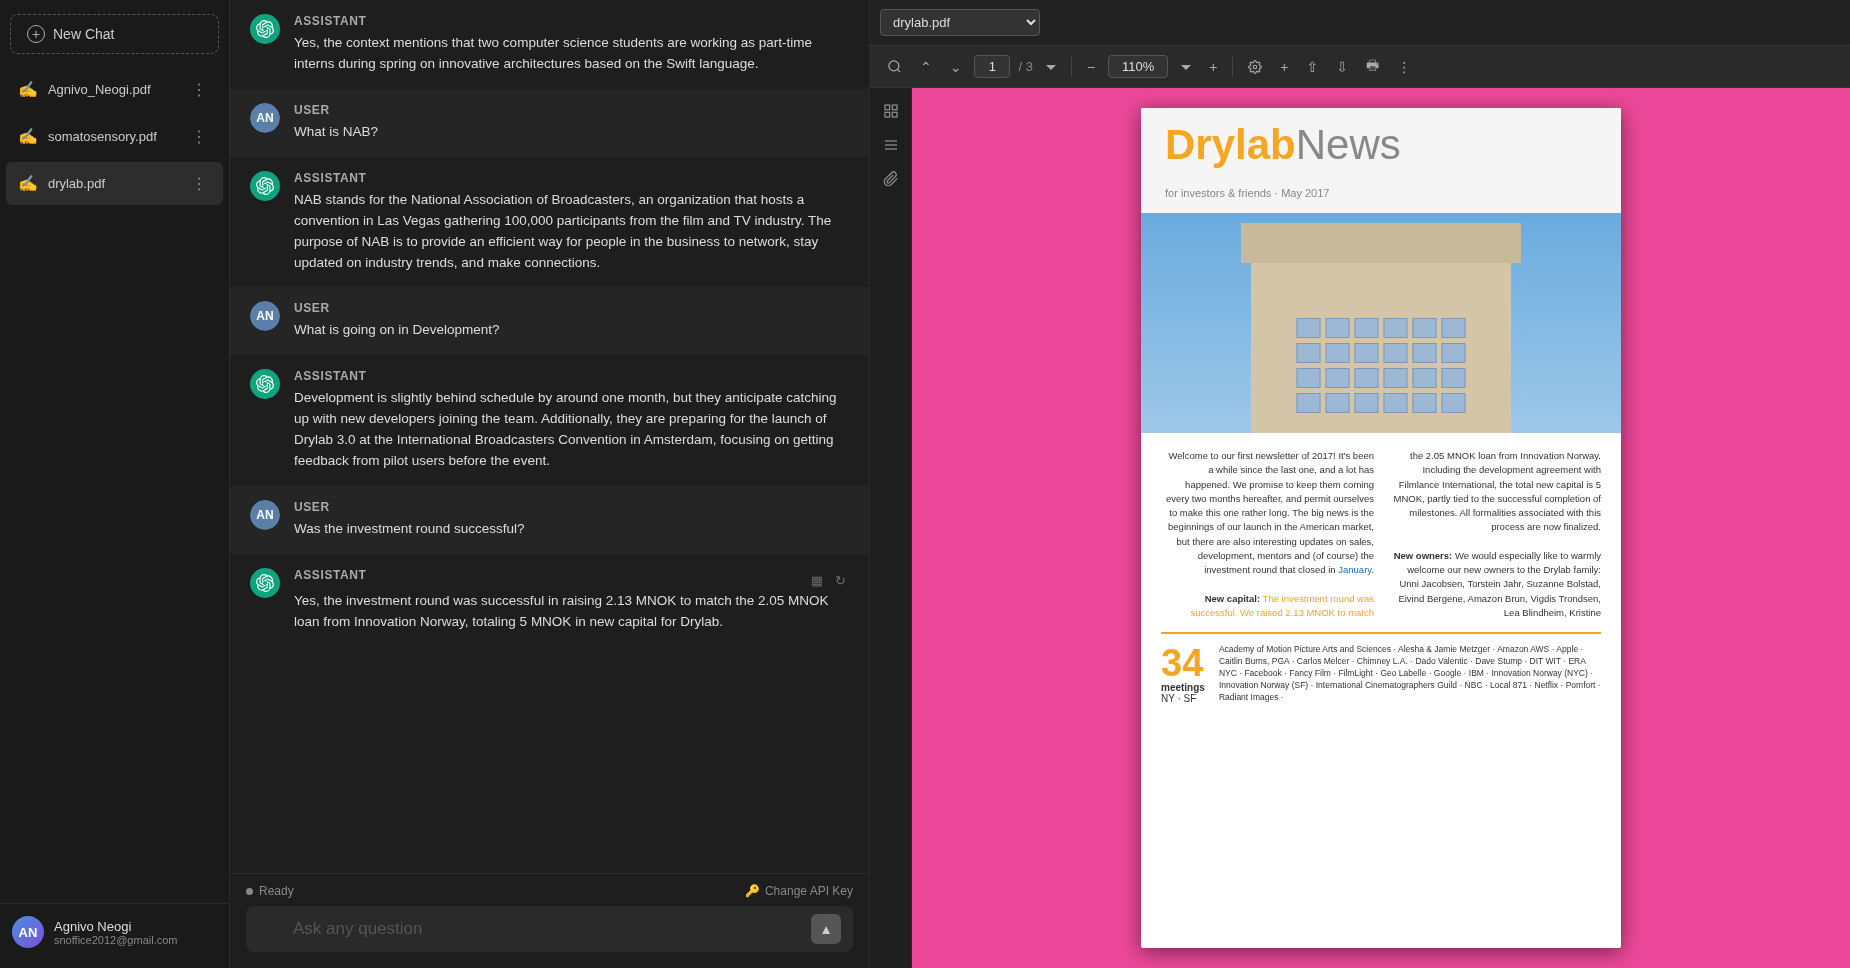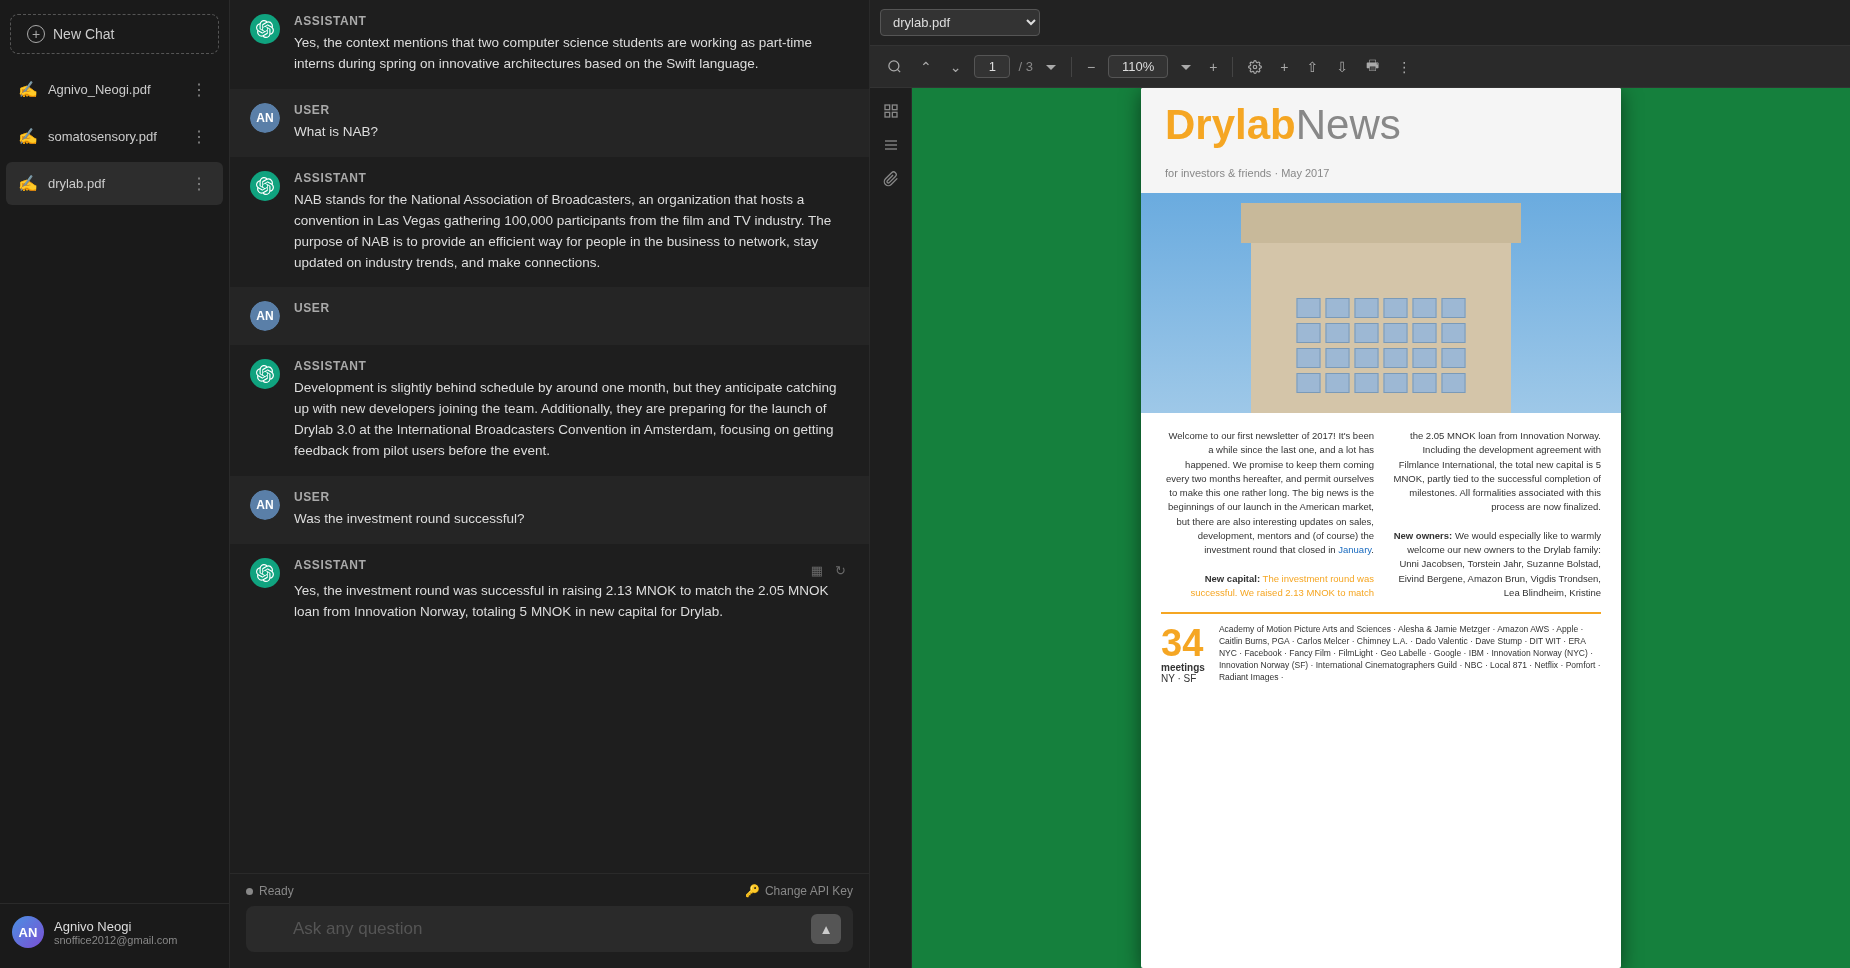--- a/index.html
+++ b/index.html
@@ -346,24 +346,25 @@
       cursor: pointer;
       border-radius: 4px;
       display: flex;
       align-items: center;
       justify-content: center;
       font-size: 16px;
     }
 
     .pdf-page-display {
       flex: 1;
-      background: #15803d;
+      background: #ec4899;
       overflow-y: auto;
       display: flex;
       justify-content: center;
+      padding: 20px;
     }
     .pdf-page-display::-webkit-scrollbar { width: 6px; }
     .pdf-page-display::-webkit-scrollbar-thumb { background: #555; border-radius: 3px; }
 
     .pdf-page {
       background: white;
       width: 480px;
       min-height: 680px;
       box-shadow: 0 4px 20px rgba(0,0,0,0.5);
       border-radius: 2px;
@@ -600,20 +601,21 @@
         <div class="msg-text">NAB stands for the National Association of Broadcasters, an organization that hosts a convention in Las Vegas gathering 100,000 participants from the film and TV industry. The purpose of NAB is to provide an efficient way for people in the business to network, stay updated on industry trends, and make connections.</div>
       </div>
     </div>
 
     <div class="message-row user">
       <div class="msg-avatar">
         <div class="user-circle">AN</div>
       </div>
       <div class="msg-content">
         <div class="msg-role">USER</div>
+        <div class="msg-text">What is going on in Development?</div>
       </div>
     </div>
 
     <div class="message-row assistant">
       <div class="msg-avatar openai-avatar">
         <svg class="openai-svg" viewBox="0 0 24 24">
           <path d="M22.282 9.821a5.985 5.985 0 0 0-.516-4.91 6.046 6.046 0 0 0-6.51-2.9A6.065 6.065 0 0 0 4.981 4.18a5.985 5.985 0 0 0-3.998 2.9 6.046 6.046 0 0 0 .743 7.097 5.98 5.98 0 0 0 .51 4.911 6.051 6.051 0 0 0 6.515 2.9A5.985 5.985 0 0 0 13.26 24a6.056 6.056 0 0 0 5.772-4.206 5.99 5.99 0 0 0 3.997-2.9 6.056 6.056 0 0 0-.747-7.073zM13.26 22.43a4.476 4.476 0 0 1-2.876-1.04l.141-.081 4.779-2.758a.795.795 0 0 0 .392-.681v-6.737l2.02 1.168a.071.071 0 0 1 .038.052v5.583a4.504 4.504 0 0 1-4.494 4.494zM3.6 18.304a4.47 4.47 0 0 1-.535-3.014l.142.085 4.783 2.759a.771.771 0 0 0 .78 0l5.843-3.369v2.332a.08.08 0 0 1-.032.067L9.74 19.95a4.5 4.5 0 0 1-6.14-1.646zM2.34 7.896a4.485 4.485 0 0 1 2.366-1.973V11.6a.766.766 0 0 0 .388.676l5.815 3.355-2.02 1.168a.076.076 0 0 1-.071 0l-4.83-2.786A4.504 4.504 0 0 1 2.34 7.872zm16.597 3.855l-5.833-3.387L15.119 7.2a.076.076 0 0 1 .071 0l4.83 2.791a4.494 4.494 0 0 1-.676 8.105v-5.678a.79.79 0 0 0-.407-.667zm2.01-3.023l-.141-.085-4.774-2.782a.776.776 0 0 0-.785 0L9.409 9.23V6.897a.066.066 0 0 1 .028-.061l4.83-2.787a4.5 4.5 0 0 1 6.68 4.66zm-12.64 4.135l-2.02-1.164a.08.08 0 0 1-.038-.057V6.075a4.5 4.5 0 0 1 7.375-3.453l-.142.08-4.778 2.758a.795.795 0 0 0-.392.681zm1.097-2.365l2.602-1.5 2.607 1.5v2.999l-2.597 1.5-2.607-1.5z"></path>
         </svg>
       </div>
       <div class="msg-content">

